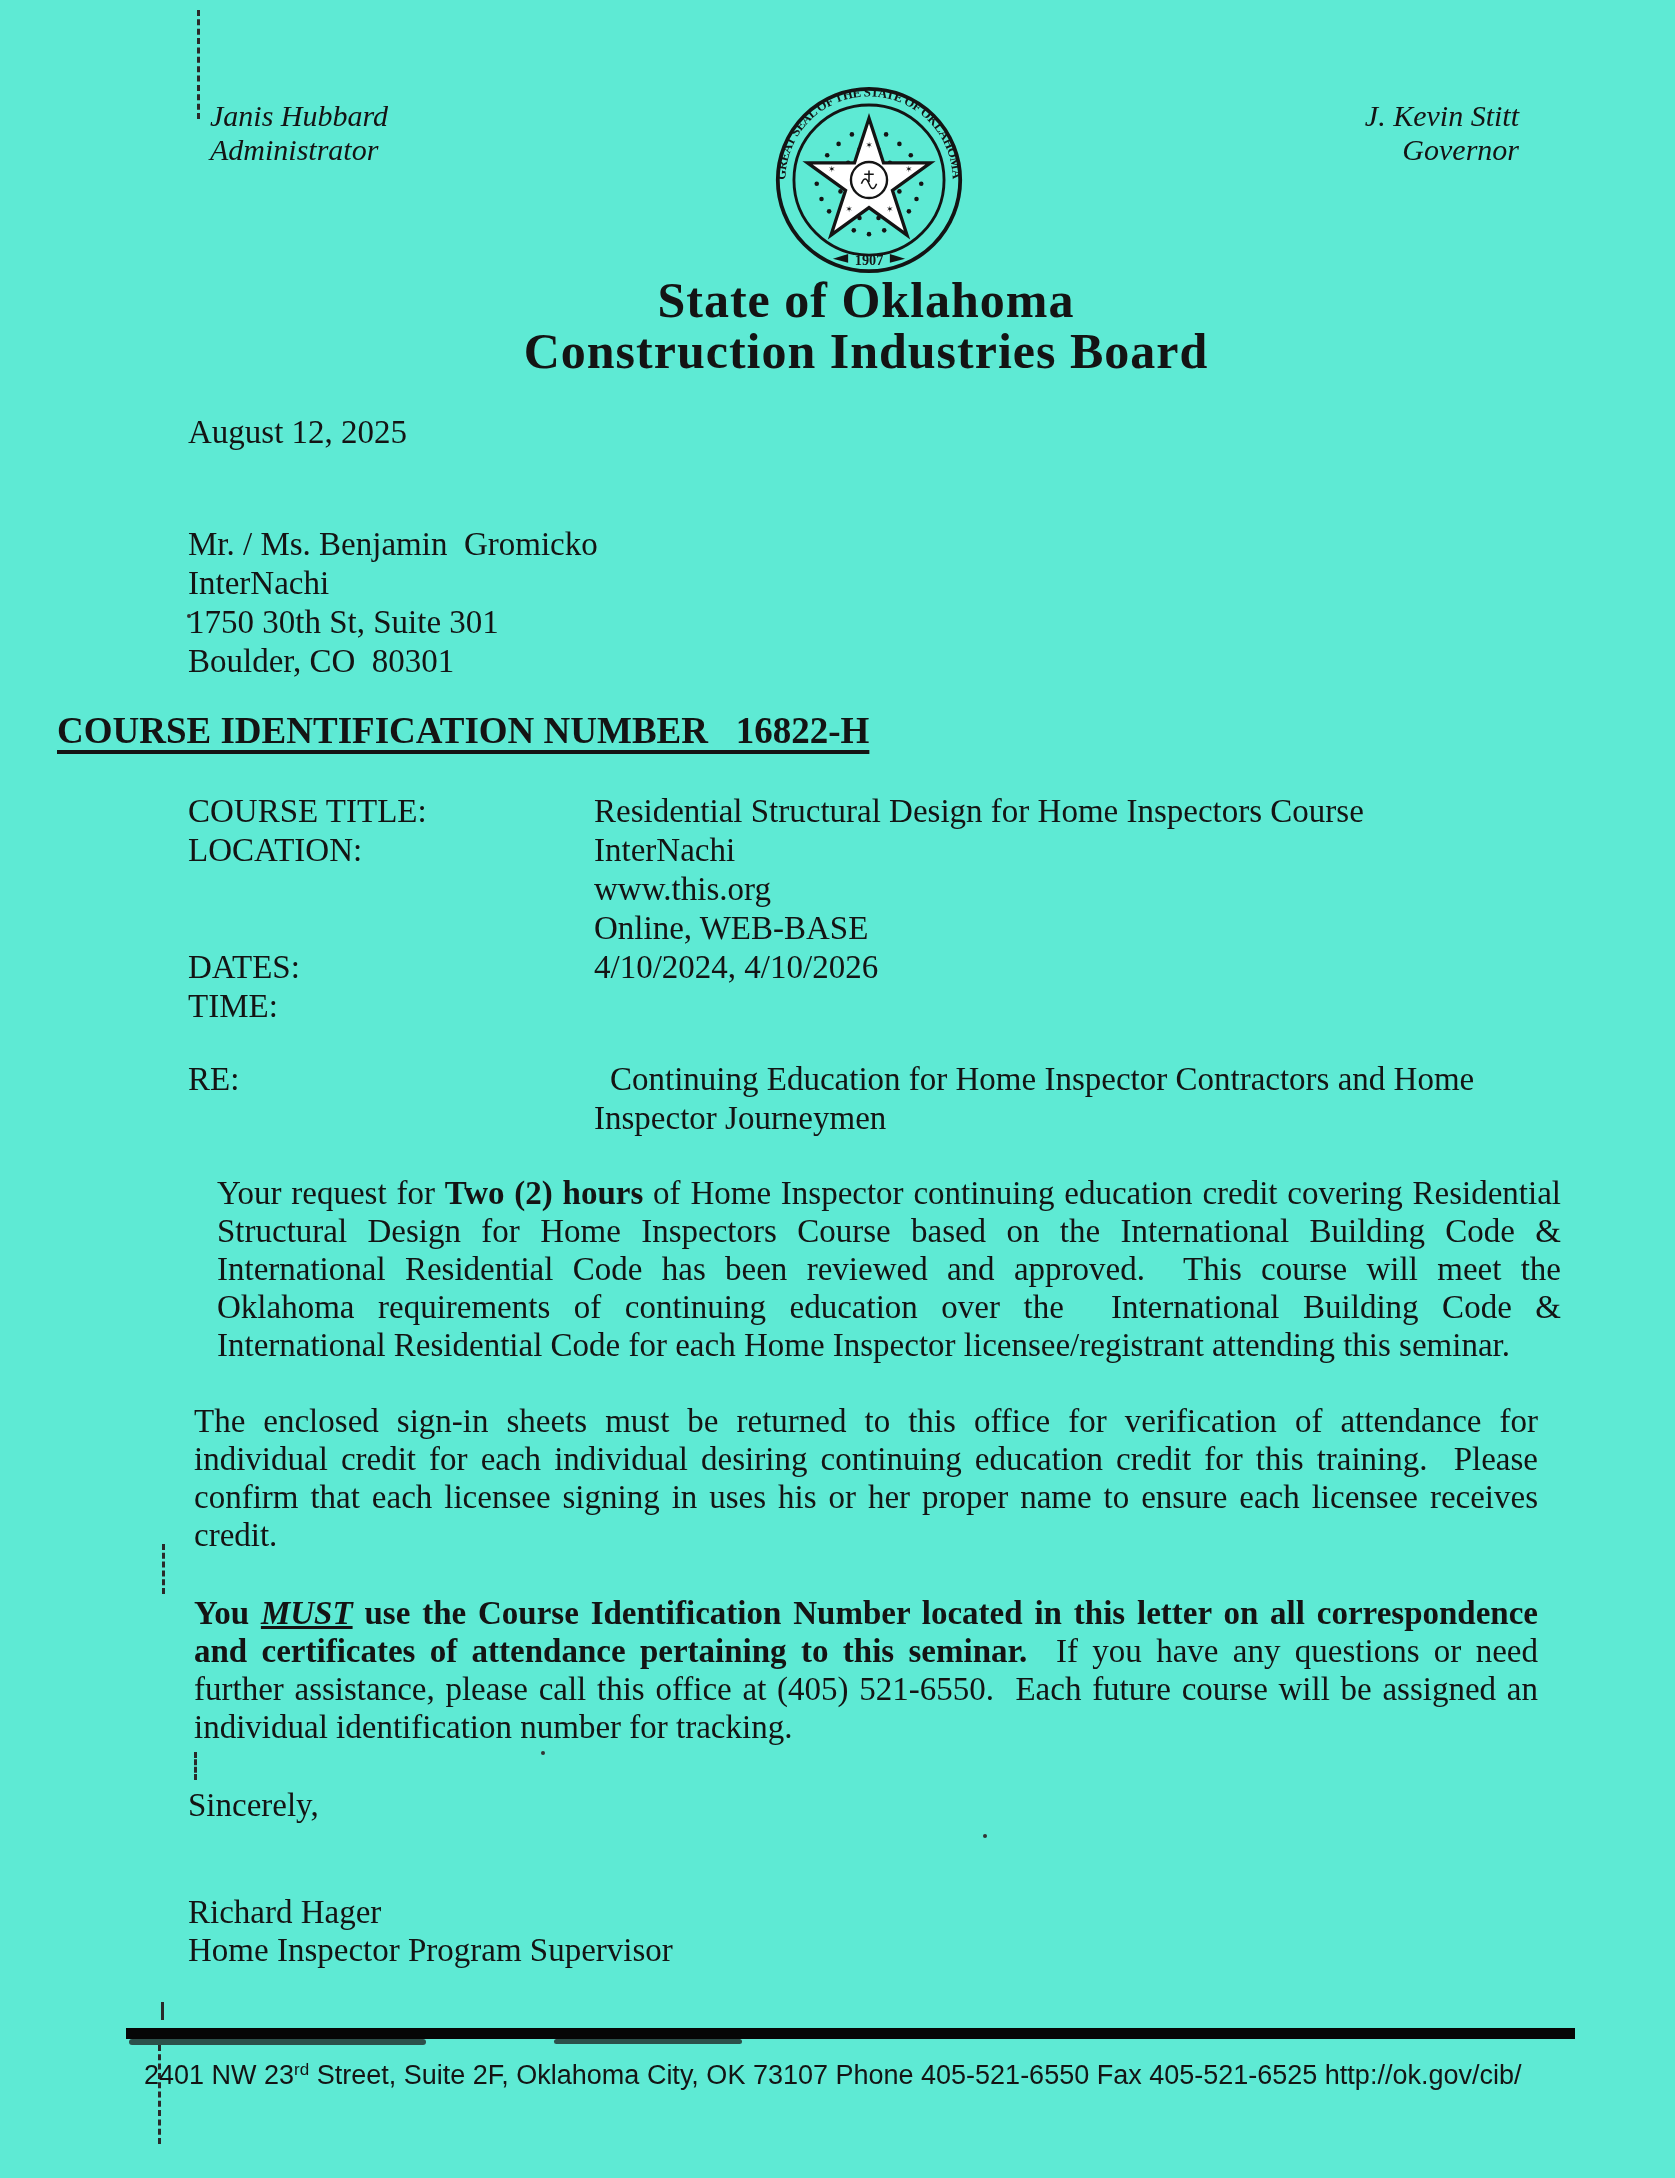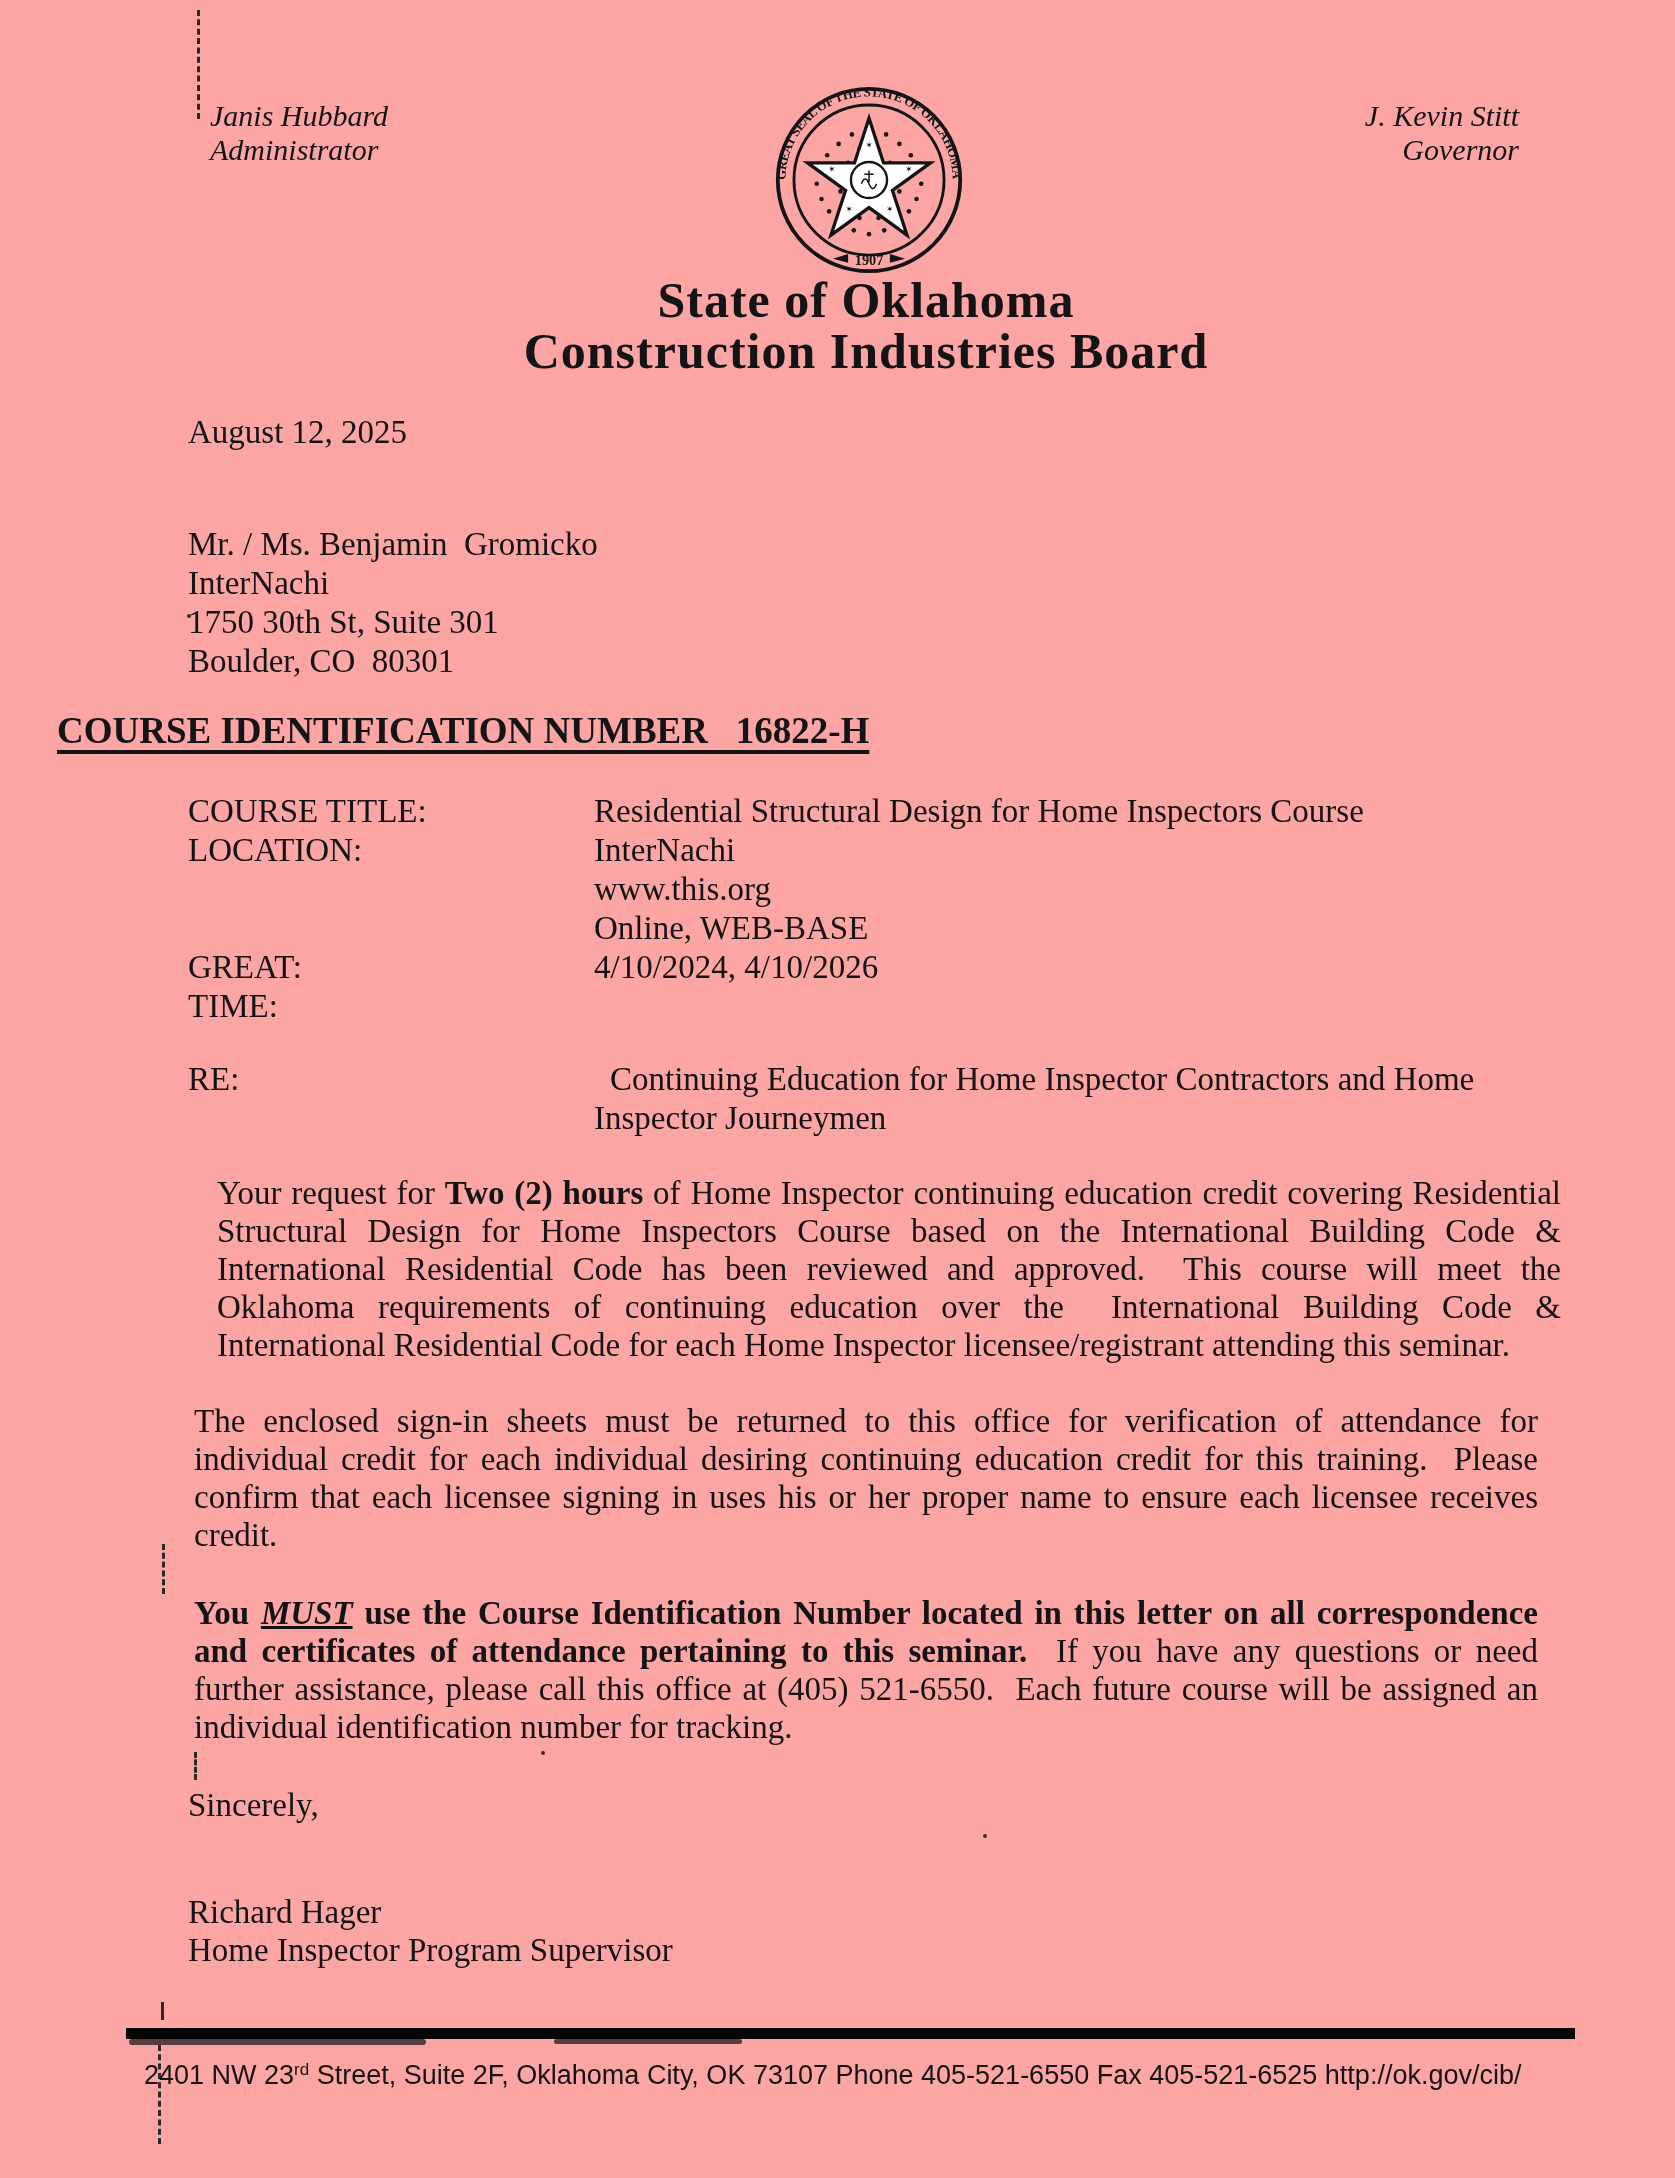--- a/index.html
+++ b/index.html
@@ -1,16 +1,16 @@
 <!DOCTYPE html>
 <html><head>
 <meta charset="utf-8">
 <style>
   html,body{margin:0;padding:0;background:#e8e8e8;}
-  .page{position:relative;width:1675px;height:2178px;background:#fca5a5;color:#141414;
+  .page{position:relative;width:1675px;height:2178px;background:#5eead4;color:#141414;
         font-family:"Liberation Serif",serif;font-size:33px;line-height:38px;overflow:hidden;}
 
   
   .hdr-left{position:absolute;left:210px;top:99px;font-style:italic;font-size:30px;line-height:34px;}
   .hdr-right{position:absolute;right:156px;top:99px;font-style:italic;font-size:30px;line-height:34px;text-align:right;}
   .seal{position:absolute;left:774px;top:85px;width:190px;height:190px;}
   .org-title{position:absolute;left:57px;top:275px;width:1618px;text-align:center;
              font-weight:bold;font-size:50px;line-height:51px;letter-spacing:1px;}
 
   
@@ -174,21 +174,21 @@
 
   <div class="course-heading">
     <span>COURSE IDENTIFICATION NUMBER&nbsp;&nbsp; 16822-H</span>
   </div>
 
   <div class="course-details">
       <div class="row"><span class="row-label">COURSE TITLE:</span><span class="row-value">Residential Structural Design for Home Inspectors Course</span></div>
       <div class="row"><span class="row-label">LOCATION:</span><span class="row-value">InterNachi</span></div>
       <div class="row"><span class="row-label"></span><span class="row-value">www.this.org</span></div>
       <div class="row"><span class="row-label"></span><span class="row-value">Online, WEB-BASE</span></div>
-      <div class="row"><span class="row-label">GREAT:</span><span class="row-value">4/10/2024, 4/10/2026</span></div>
+      <div class="row"><span class="row-label">DATES:</span><span class="row-value">4/10/2024, 4/10/2026</span></div>
       <div class="row"><span class="row-label">TIME:</span><span class="row-value"></span></div>
     </div>
 
   <div class="re-block">
     <span class="re-label">RE:</span><span class="re-value"><div class="indent"><span>Continuing Education for Home Inspector Contractors and Home</span></div><div class="last"><span>Inspector Journeymen</span></div></span>
   </div>
 
   <div class="para" id="para1">
       <div><span>Your request for </span><span style="font-weight: bold;">Two (2) hours</span><span> of Home Inspector continuing education credit covering Residential</span></div>
       <div><span>Structural Design for Home Inspectors Course based on the International Building Code &amp;</span></div>

